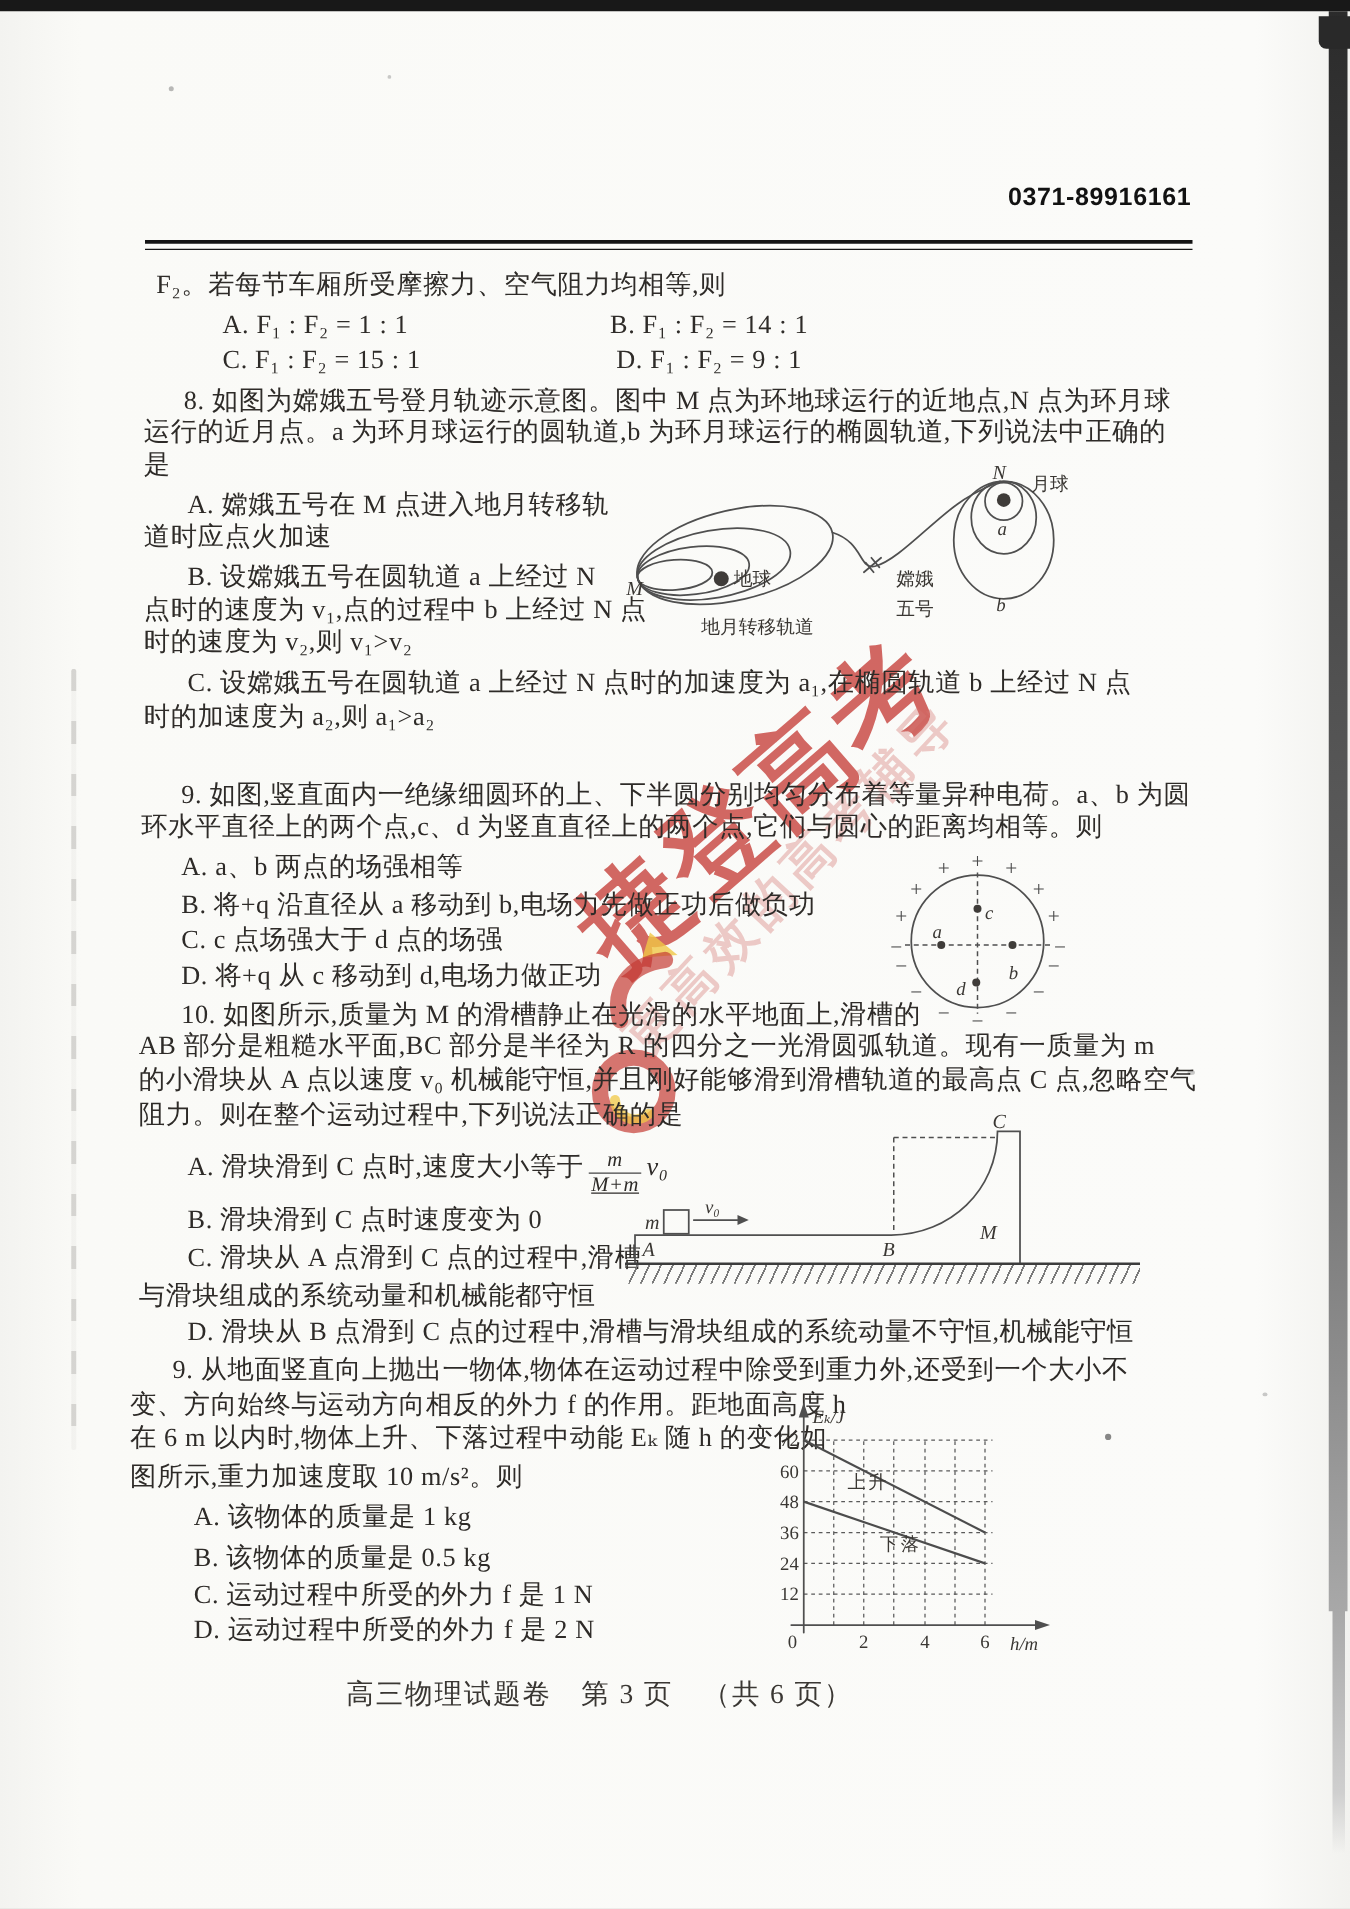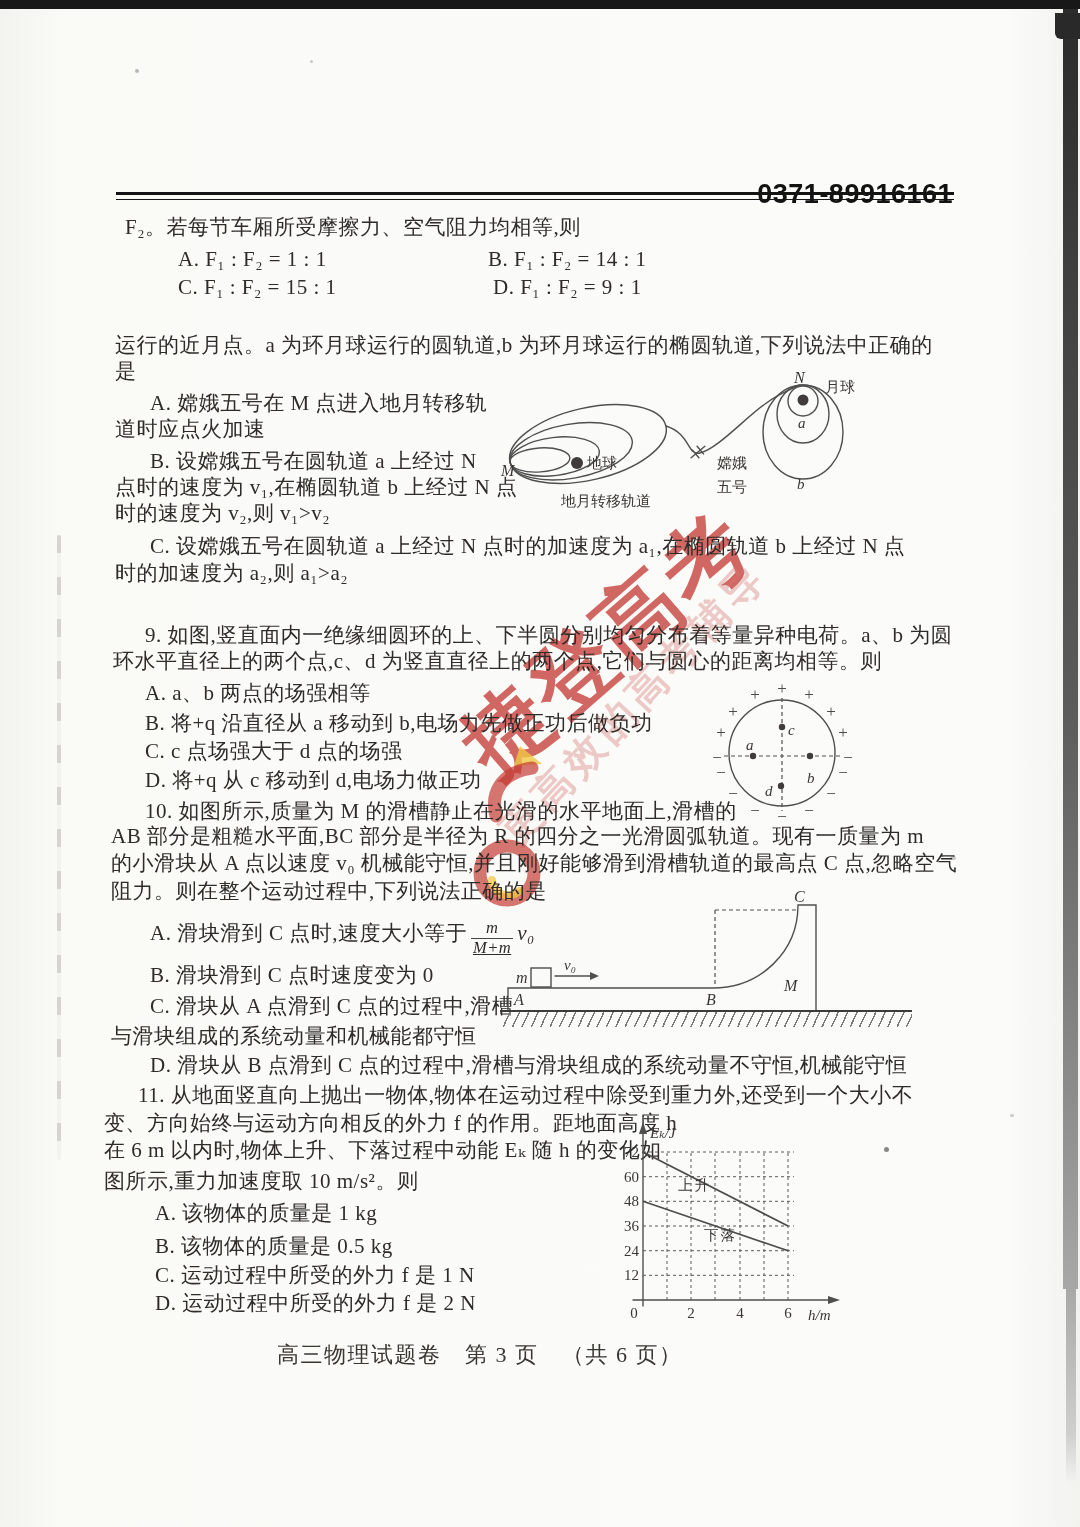--- a/index.html
+++ b/index.html
@@ -3,21 +3,21 @@
 <meta charset="utf-8">
 <style>
   html,body{margin:0;padding:0;background:#dddcd8;}
   .page{position:relative;width:1080px;height:1527px;overflow:hidden;
         background:linear-gradient(90deg,#f3f3f0,#fafaf7 6%,#fbfbf9 93%,#f2f2ef);
         font-family:"Liberation Serif","DejaVu Serif",serif;color:#2e2b28;}
   .line{position:absolute;font-size:21px;line-height:30px;letter-spacing:.5px;white-space:pre;}
   .hdr-brand{position:absolute;left:118px;top:148px;font-family:"Liberation Sans","DejaVu Sans",sans-serif;
         font-weight:bold;font-size:27px;letter-spacing:1px;color:#121212;white-space:pre;}
   .hdr-phone{position:absolute;right:127px;top:147px;font-family:"Liberation Sans","DejaVu Sans",sans-serif;
-        font-weight:bold;font-size:27px;letter-spacing:.5px;color:#121212;margin-top:32px;}
+        font-weight:bold;font-size:20px;letter-spacing:.5px;color:#121212;}
   .hdr-rule{position:absolute;left:116px;top:192px;width:838px;height:4px;
         border-top:3px solid #141414;border-bottom:1.5px solid #141414;}
   .footer{position:absolute;left:277px;top:1340px;font-size:22px;letter-spacing:1.5px;white-space:pre;color:#3a3733;}
   
   .top-strip{position:absolute;left:0;top:0;width:1080px;height:9px;background:#181818;}
   .right-bar{position:absolute;left:1063px;top:9px;width:15px;height:1280px;
         background:linear-gradient(180deg,#2b2b2b,#3f3f3f 20%,#5c5c5c 55%,#8d8d8d 85%,#a8a8a8);}
   .right-bar-notch{position:absolute;left:1055px;top:13px;width:25px;height:26px;background:#292929;border-radius:0 0 0 6px;}
   .right-bar-tail{position:absolute;left:1066px;top:1288px;width:10px;height:195px;
         background:linear-gradient(180deg,#a8a8a8,#cfcfcf 75%,rgba(235,235,235,0));}
@@ -75,26 +75,27 @@
 
   <div class="hdr-phone">0371-89916161</div>
   <div class="hdr-rule"></div>
 
   <div class="line" style="left:125px;top:212px">F₂。若每节车厢所受摩擦力、空气阻力均相等,则</div>
   <div class="line" style="left:178px;top:244px">A. F₁ : F₂ = 1 : 1</div>
   <div class="line" style="left:488px;top:244px">B. F₁ : F₂ = 14 : 1</div>
   <div class="line" style="left:178px;top:272px">C. F₁ : F₂ = 15 : 1</div>
   <div class="line" style="left:493px;top:272px">D. F₁ : F₂ = 9 : 1</div>
 
+  <div class="line" style="left:147px;top:305px">8. 如图为嫦娥五号登月轨迹示意图。图中 M 点为环地球运行的近地点,N 点为环月球</div>
   <div class="line" style="left:115px;top:330px">运行的近月点。a 为环月球运行的圆轨道,b 为环月球运行的椭圆轨道,下列说法中正确的</div>
   <div class="line" style="left:115px;top:356px">是</div>
   <div class="line" style="left:150px;top:388px">A. 嫦娥五号在 M 点进入地月转移轨</div>
   <div class="line" style="left:115px;top:414px">道时应点火加速</div>
   <div class="line" style="left:150px;top:446px">B. 设嫦娥五号在圆轨道 a 上经过 N</div>
-  <div class="line" style="left:115px;top:472px">点时的速度为 v₁,在椭圆轨道 b 上经过 N 点</div>
+  <div class="line" style="left:115px;top:472px">点时的速度为 v₁,点的过程中 b 上经过 N 点</div>
   <div class="line" style="left:115px;top:498px">时的速度为 v₂,则 v₁&gt;v₂</div>
   <div class="line" style="left:150px;top:531px">C. 设嫦娥五号在圆轨道 a 上经过 N 点时的加速度为 a₁,在椭圆轨道 b 上经过 N 点</div>
   <div class="line" style="left:115px;top:558px">时的加速度为 a₂,则 a₁&gt;a₂</div>
 
   <svg style="left:495px;top:372px" width="380" height="145" viewBox="0 0 380 145">
     <g>
       <ellipse class="sk" cx="45" cy="90" rx="30" ry="12" transform="rotate(-4 15 90)"></ellipse>
       <ellipse class="sk" cx="60" cy="90" rx="45" ry="19" transform="rotate(-7 15 90)"></ellipse>
       <ellipse class="sk" cx="77" cy="90" rx="62" ry="27" transform="rotate(-10 15 90)"></ellipse>
       <ellipse class="sk" cx="95" cy="90" rx="80" ry="36" transform="rotate(-13 15 90)"></ellipse>
@@ -185,21 +186,21 @@
     </g>
     <text x="66" y="82" font-size="15" class="it">v₀</text>
     <text x="18" y="95" font-size="16" class="it">m</text>
     <text x="16" y="117" font-size="16" class="it">A</text>
     <text x="208" y="117" font-size="16" class="it">B</text>
     <text x="296" y="14" font-size="16" class="it">C</text>
     <text x="286" y="103" font-size="16" class="it">M</text>
   </svg>
   <div class="ground"></div>
 
-  <div class="line" style="left:138px;top:1080px">11. 从地面竖直向上抛出一物体,物体在运动过程中除受到重力外,还受到一个大小不</div>
+  <div class="line" style="left:138px;top:1080px">9. 从地面竖直向上抛出一物体,物体在运动过程中除受到重力外,还受到一个大小不</div>
   <div class="line" style="left:104px;top:1108px">变、方向始终与运动方向相反的外力 f 的作用。距地面高度 h</div>
   <div class="line" style="left:104px;top:1135px">在 6 m 以内时,物体上升、下落过程中动能 Eₖ 随 h 的变化如</div>
   <div class="line" style="left:104px;top:1166px">图所示,重力加速度取 10 m/s²。则</div>
   <div class="line" style="left:155px;top:1198px">A. 该物体的质量是 1 kg</div>
   <div class="line" style="left:155px;top:1231px">B. 该物体的质量是 0.5 kg</div>
   <div class="line" style="left:155px;top:1260px">C. 运动过程中所受的外力 f 是 1 N</div>
   <div class="line" style="left:155px;top:1288px">D. 运动过程中所受的外力 f 是 2 N</div>
 
   <svg style="left:620px;top:1116px" width="240" height="222" viewBox="0 0 240 222">
     <g>

